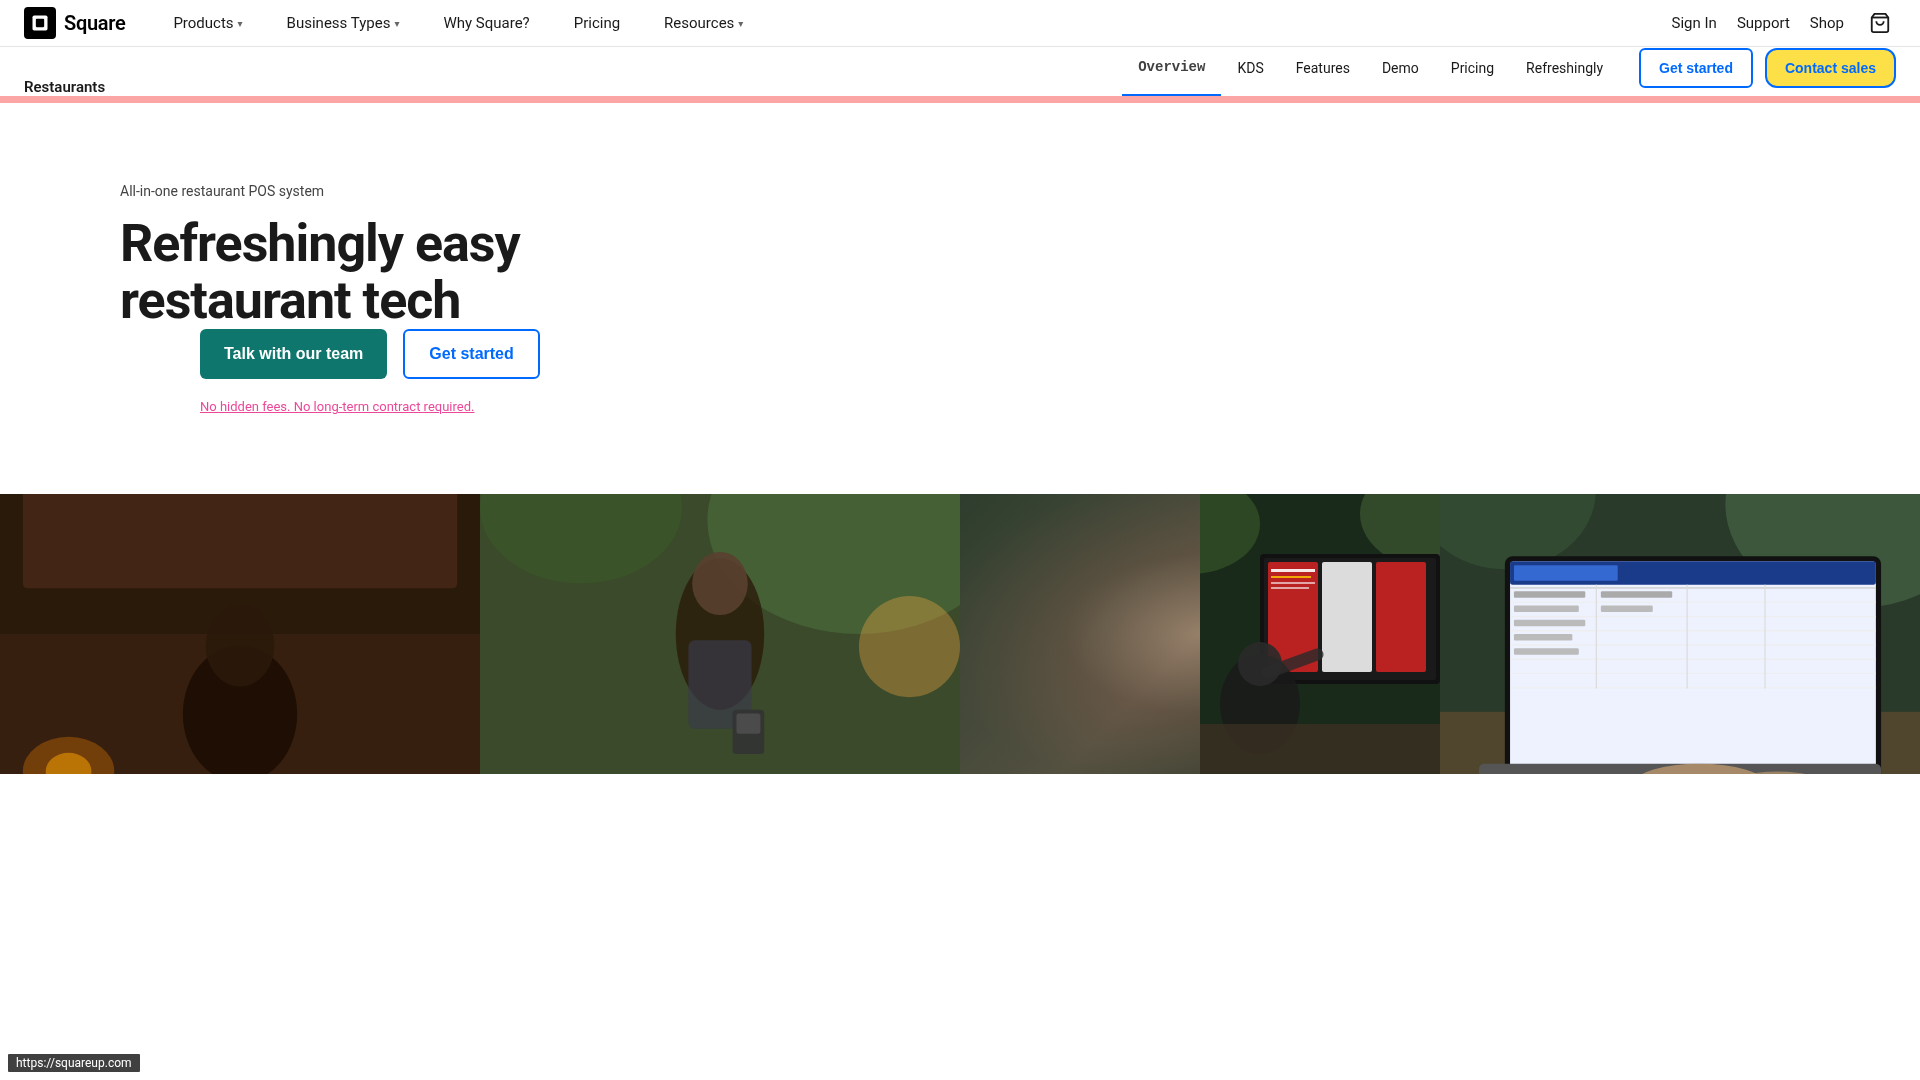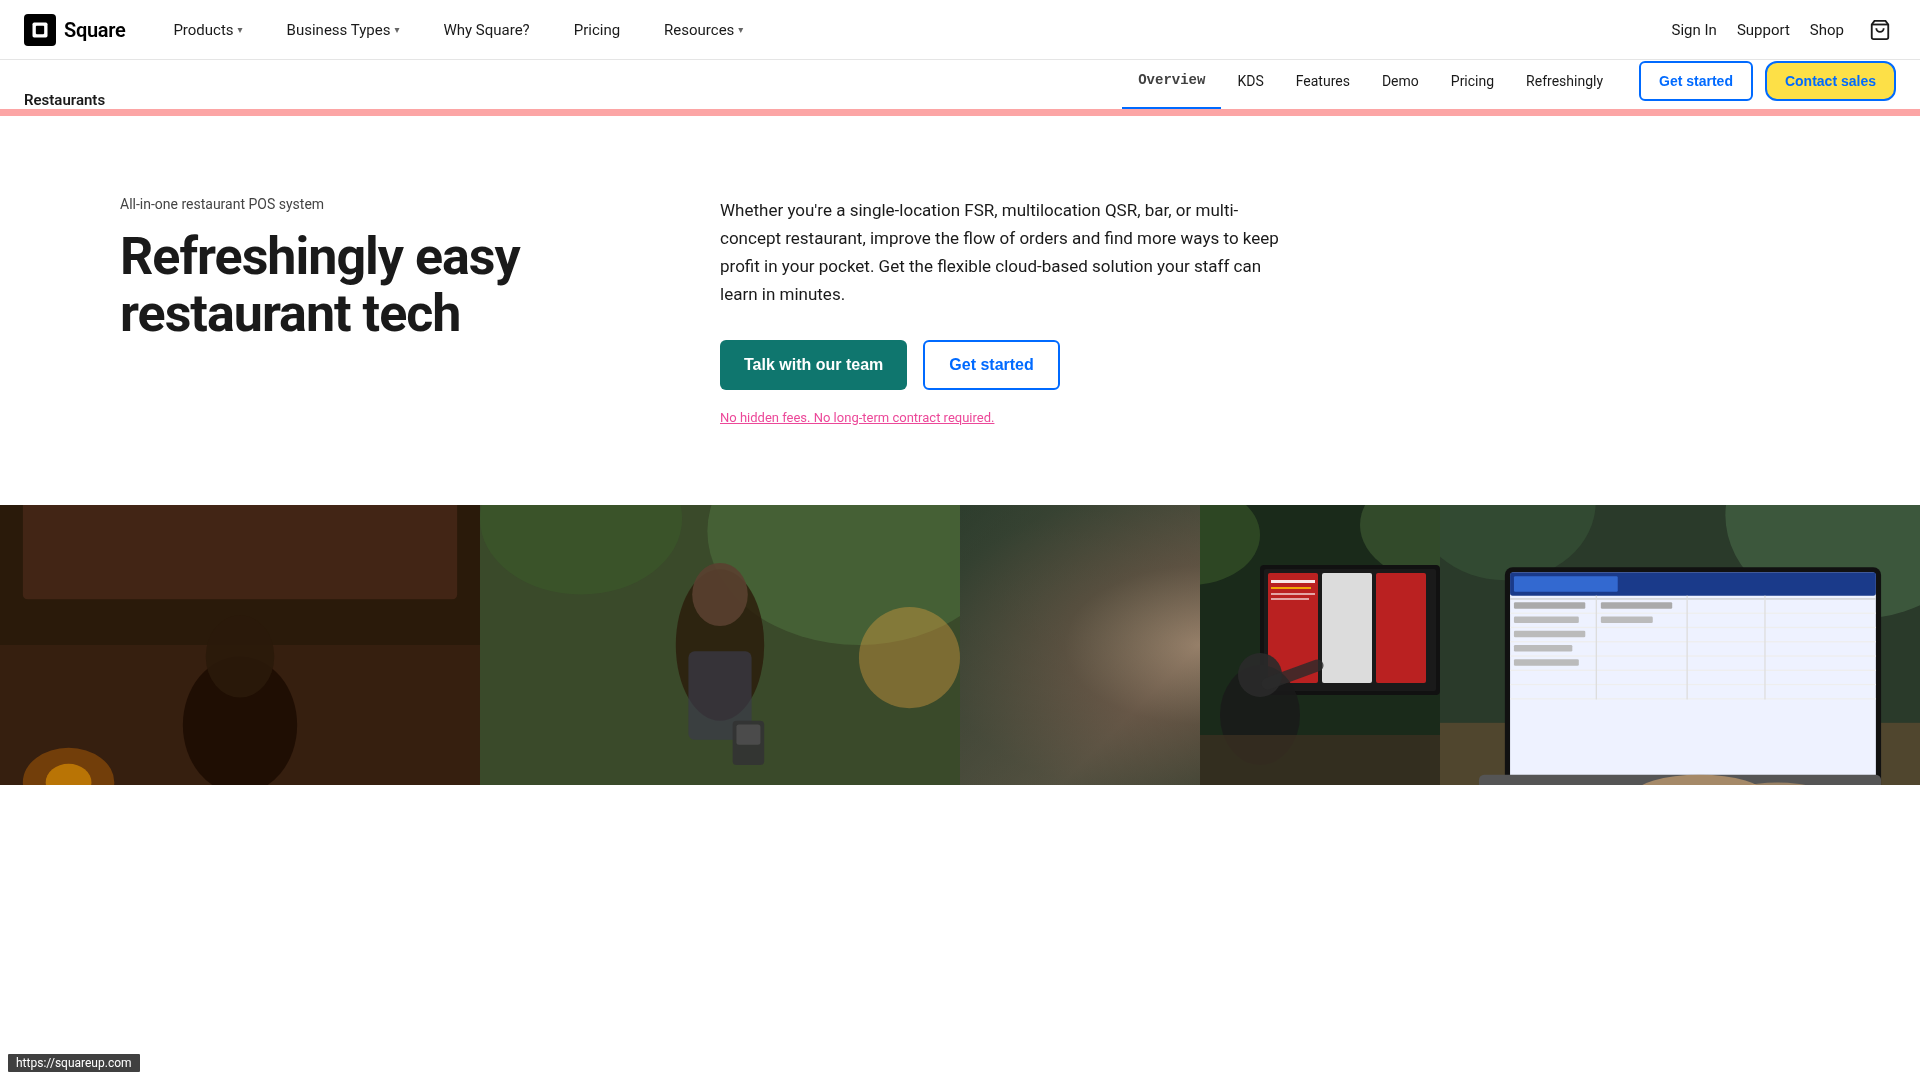--- a/index.html
+++ b/index.html
@@ -2,21 +2,21 @@
 <html><head>
   <meta charset="utf-8">
   <style>
     * { margin: 0; padding: 0; box-sizing: border-box; }
     body { font-family: -apple-system, BlinkMacSystemFont, 'Segoe UI', Roboto, Helvetica, Arial, sans-serif; background: #fff; color: #1a1a1a; }
 
     
     .top-nav {
       display: flex;
       align-items: center;
-      height: 60px;
+      height: 47px;
       padding: 0 24px;
       border-bottom: 1px solid #e5e5e5;
       position: relative;
       z-index: 100;
     }
     .logo-wrap {
       display: flex;
       align-items: center;
       margin-right: 32px;
     }
@@ -146,20 +146,21 @@
       cursor: pointer;
       white-space: nowrap;
     }
 
     
     .hero {
       display: flex;
       align-items: flex-start;
       padding: 80px 120px 80px 120px;
       min-height: 360px;
+      flex-direction: column;
     }
     .hero-left {
       flex: 1;
       max-width: 520px;
     }
     .hero-subtitle {
       font-size: 14px;
       color: #444;
       margin-bottom: 16px;
       font-weight: 400;
@@ -343,21 +344,20 @@
 
 <section class="hero">
   <div class="hero-left">
     <p class="hero-subtitle">All-in-one restaurant POS system</p>
     <h1 class="hero-title">
       <span>Refreshingly easy</span><br>
       <span>restaurant tech</span>
     </h1>
   </div>
   <div class="hero-right">
-    <p class="hero-body">Whether you're a single-location FSR, multilocation QSR, bar, or multi-concept restaurant, improve the flow of orders and find more ways to keep profit in your pocket. Get the flexible cloud-based solution your staff can learn in minutes.</p>
     <div class="hero-ctas">
       <button class="btn-talk">Talk with our team</button>
       <button class="btn-hero-started">Get started</button>
     </div>
     <p class="hero-footnote">No hidden fees. No long-term contract required.</p>
   </div>
 </section>
 
 <div class="photo-strip">
   <div class="photo-cell photo-cell-1">

